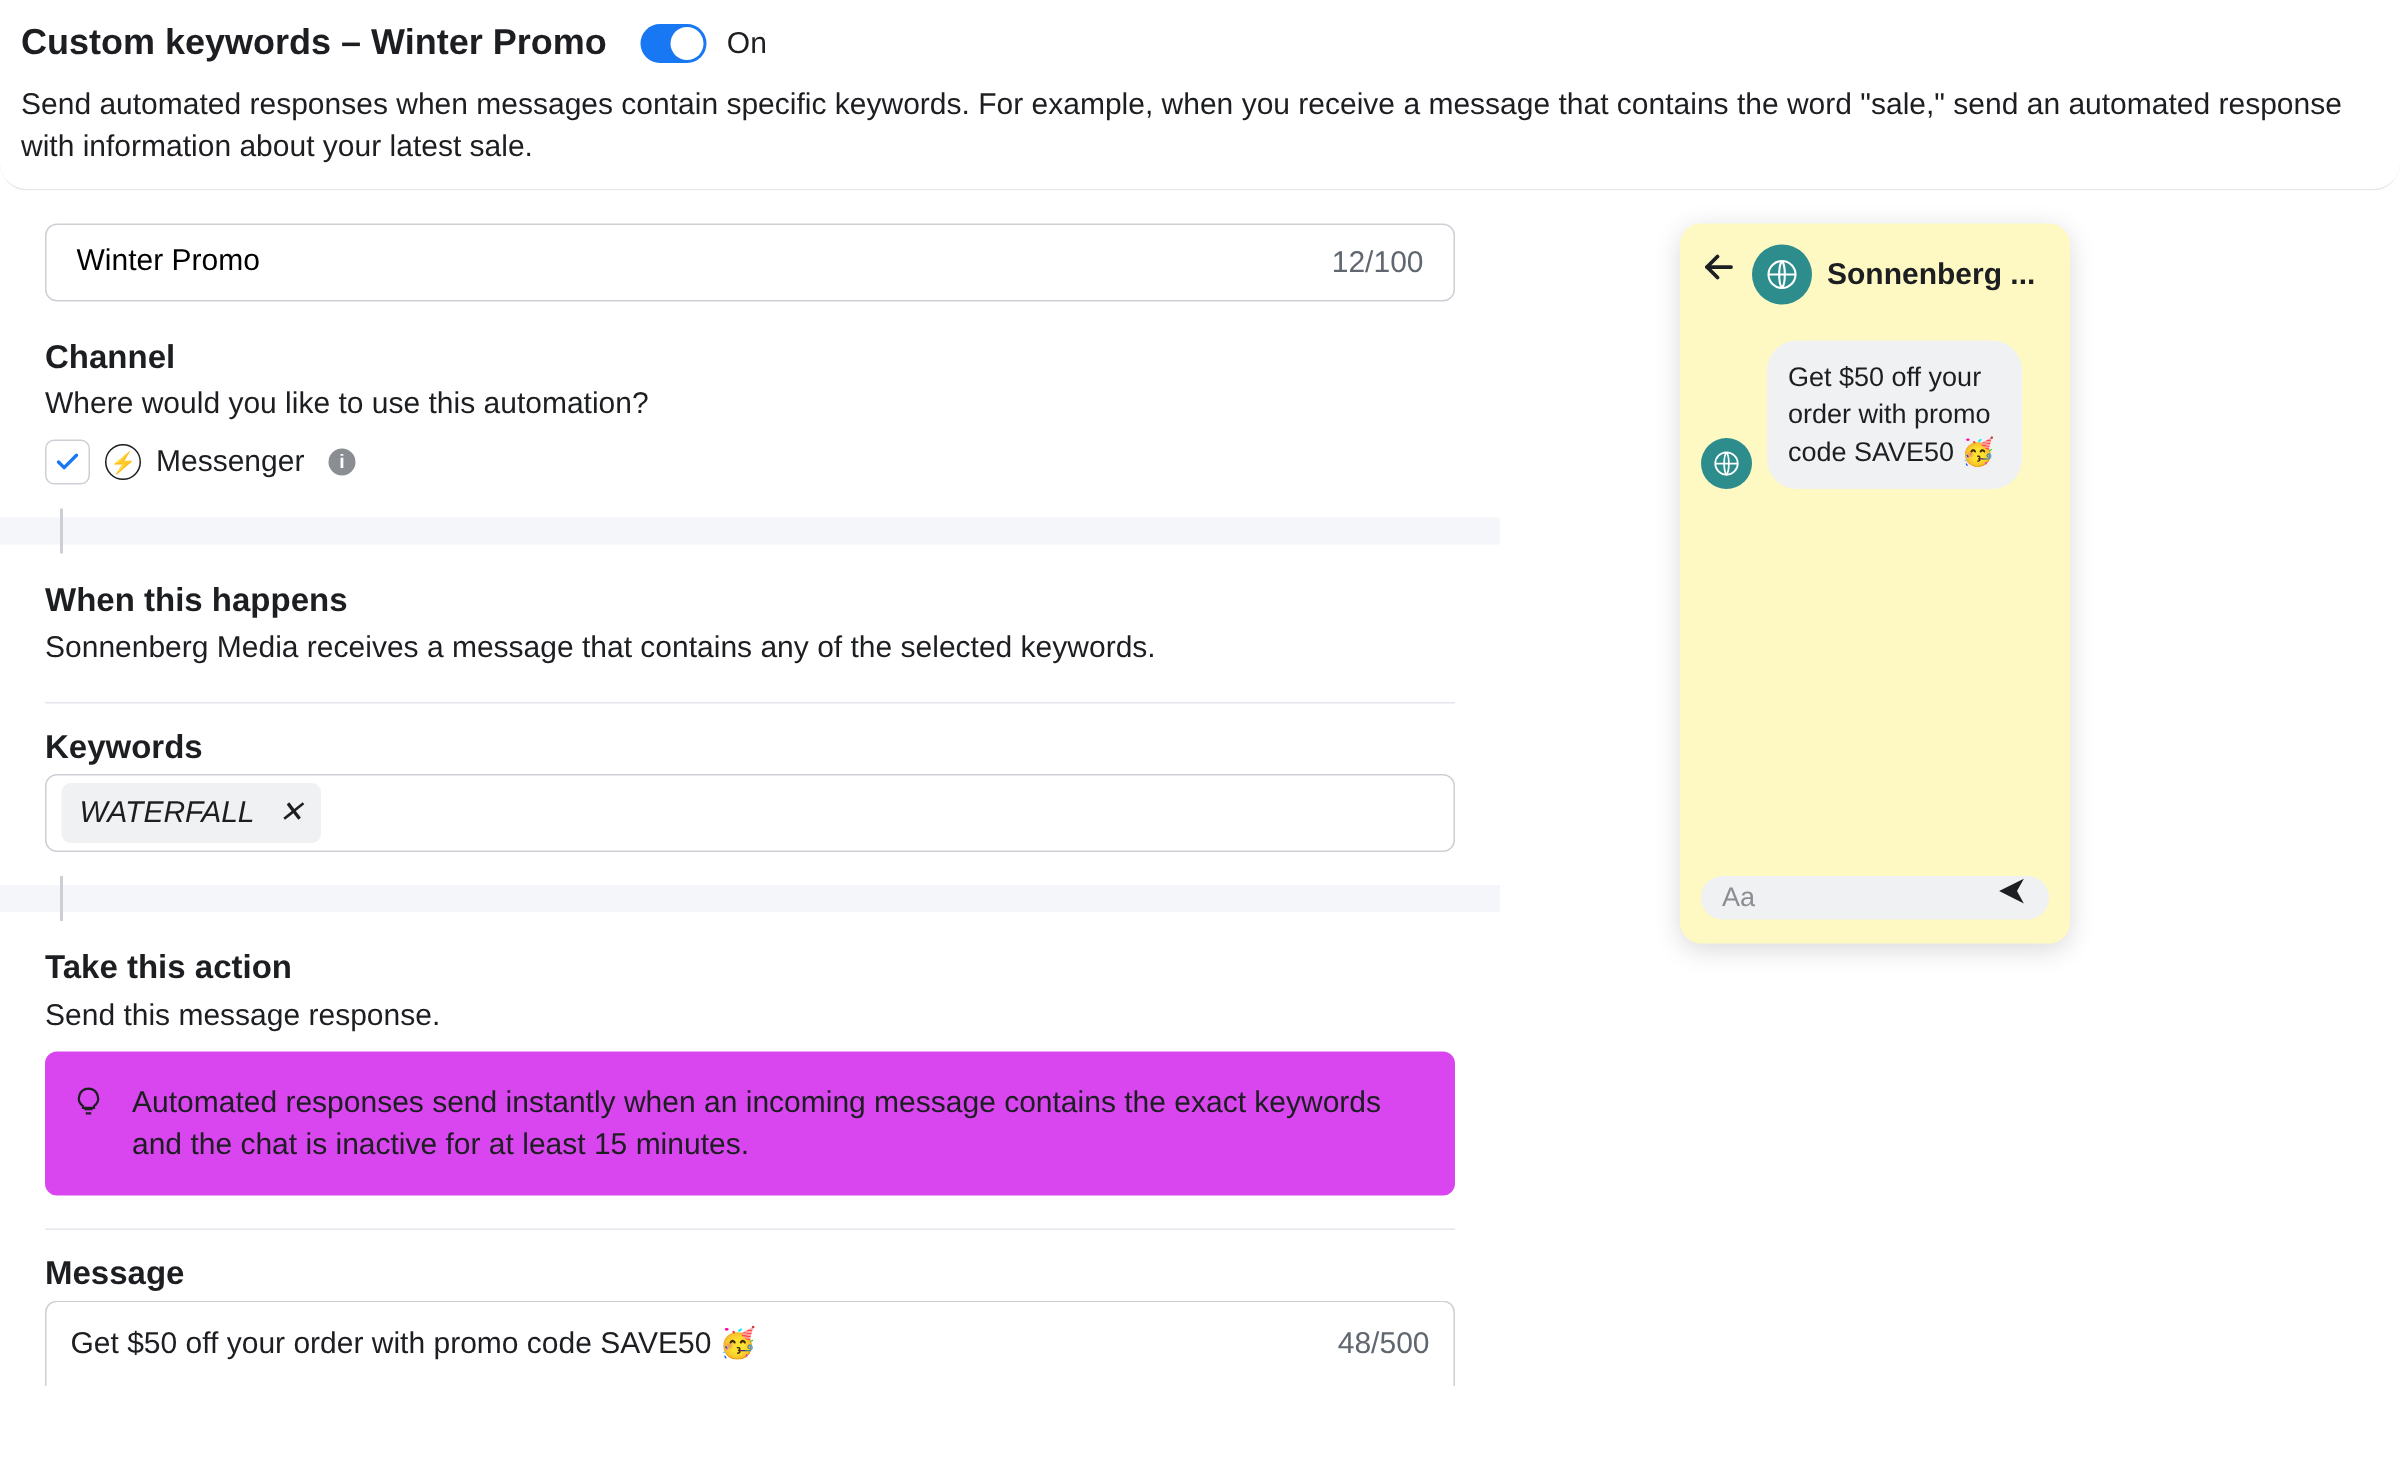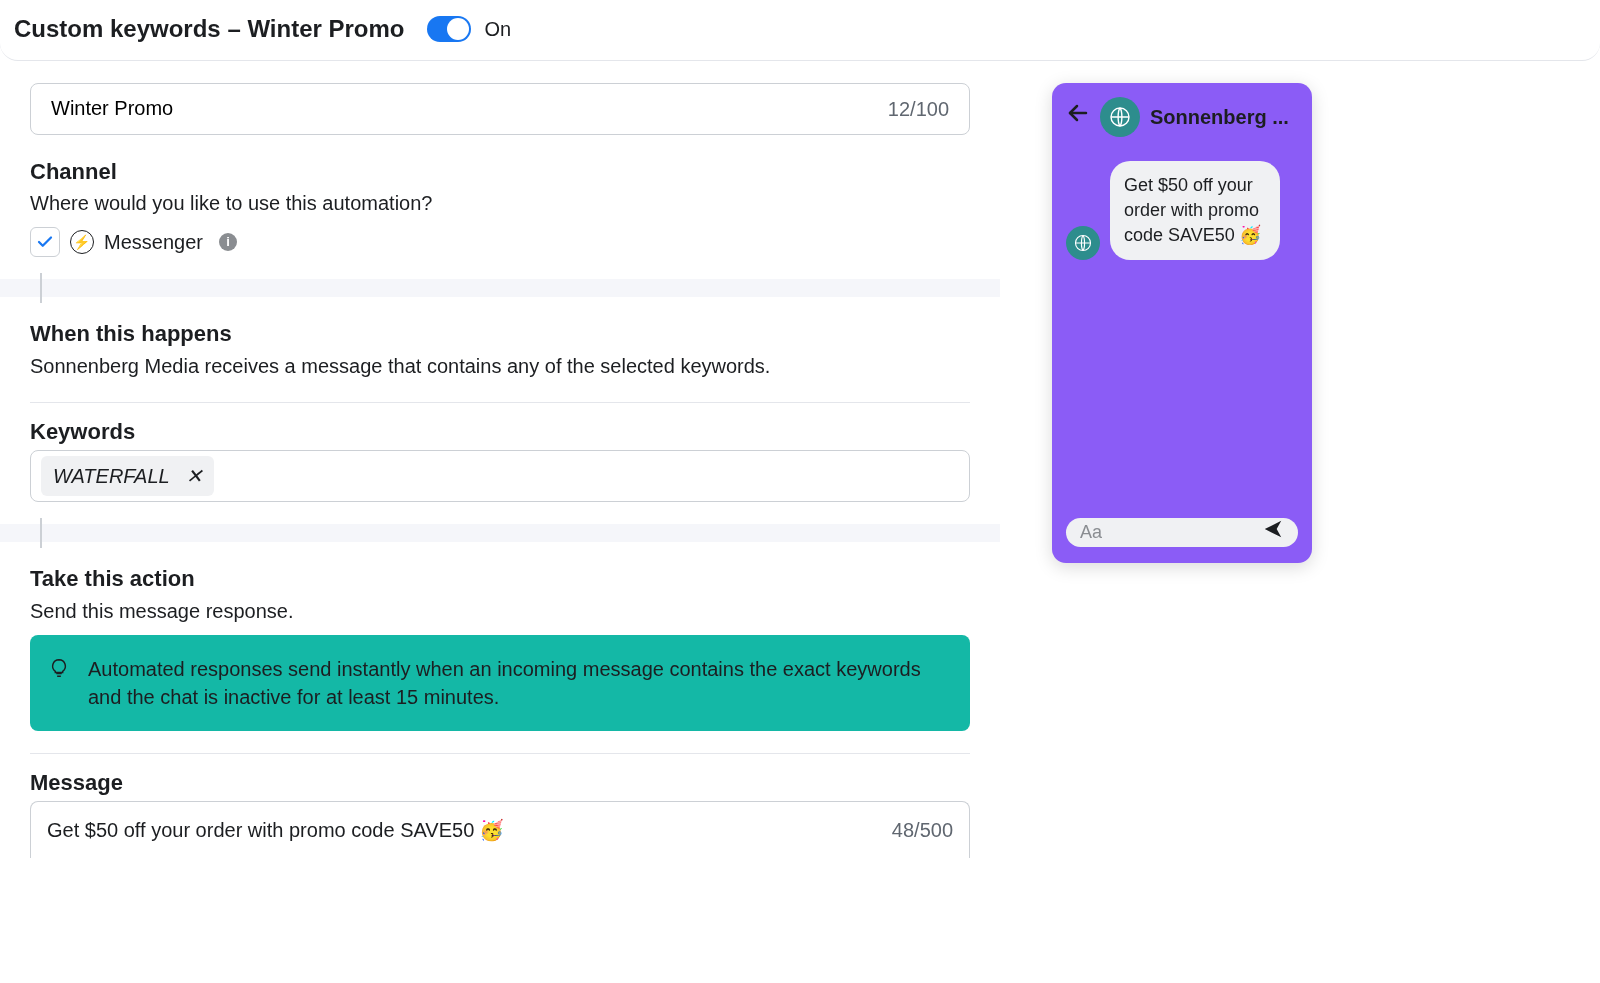--- a/index.html
+++ b/index.html
@@ -33,28 +33,28 @@
 
   .divider-band { height:18px; background:#f5f6fa; margin-top:22px; position:relative; }
   .tick { position:absolute; left:40px; top:-6px; bottom:-6px; width:2px; background:#ccd0d5; }
 
   .hr { border:0; border-top:1px solid #e4e6eb; margin:22px 0 0; }
 
   .chip-input { border:1px solid #ccd0d5; border-radius:8px; background:#fff; padding:5px 10px; display:flex; gap:8px; flex-wrap:wrap;font-style:italic; }
   .chip { background:#f0f1f3; border-radius:6px; padding:6px 6px 6px 12px; display:inline-flex; align-items:center; gap:10px; font-size:20px; }
   .chip-x { font-size:20px; color:#1c1e21; cursor:pointer; padding:0 6px; }
 
-  .info-banner { background:#14b8a6; border-radius:8px; padding:20px 18px; display:flex; gap:18px; align-items:flex-start; }
+  .info-banner { background:#d946ef; border-radius:8px; padding:20px 18px; display:flex; gap:18px; align-items:flex-start; }
   .bulb-icon svg { width:22px; height:22px; flex:none; margin-top:2px; display:block; }
   .banner-text { font-size:20px; }
 
   .msg-input { border:1px solid #ccd0d5; border-top-left-radius:8px; border-top-right-radius:8px; border-bottom:none; background:#fff; padding:14px 16px; display:flex; align-items:center; gap:12px; }
   .msg-text { flex:1; font-size:20px; }
 
-  .preview { width:260px; margin:22px 0 0 52px; background:#8b5cf6; border-radius:14px; box-shadow:0 4px 18px rgba(0,0,0,0.15); overflow:hidden; height:480px; display:flex; flex-direction:column; }
+  .preview { width:260px; margin:22px 0 0 120px; background:#fef9c3; border-radius:14px; box-shadow:0 4px 18px rgba(0,0,0,0.15); overflow:hidden; height:480px; display:flex; flex-direction:column; }
   .preview-header { display:flex; align-items:center; gap:10px; padding:14px 14px; }
   .back-arrow { font-size:24px; cursor:pointer; }
   .avatar { width:40px; height:40px; border-radius:50%; background:#2d8d8d; display:flex; align-items:center; justify-content:center; color:#fff; }
   .avatar.small { width:34px; height:34px; }
   .page-name { font-weight:700; font-size:20px; }
   .preview-body { flex:1; padding:10px 14px; }
   .msg-row { display:flex; gap:10px; align-items:flex-end; }
   .bubble { background:#f0f1f3; border-radius:20px; padding:12px 14px; font-size:18px; max-width:170px; }
   .preview-input { margin:10px 14px 16px; background:#f0f1f3; border-radius:30px; height:29px; display:flex; align-items:center; padding:0 14px; justify-content:space-between; }
   .aa { color:#8a8d91; font-size:18px; }
@@ -66,20 +66,21 @@
 <div class="header">
   <div class="title-row">
     <div class="title">Custom keywords – Winter Promo</div>
     <div class="toggle-wrap">
       <div class="toggle">
         <div class="toggle-knob"></div>
       </div>
       <div class="toggle-label">On</div>
     </div>
   </div>
+  <div class="subtitle">Send automated responses when messages contain specific keywords. For example, when you receive a message that contains the word "sale," send an automated response with information about your latest sale.</div>
 </div>
 
 <div class="body">
   <div class="left-col">
 
     <div class="pad-section">
       <div class="name-input">
         <input type="text" value="Winter Promo" style="">
         <span class="counter">12/100</span>
       </div>

